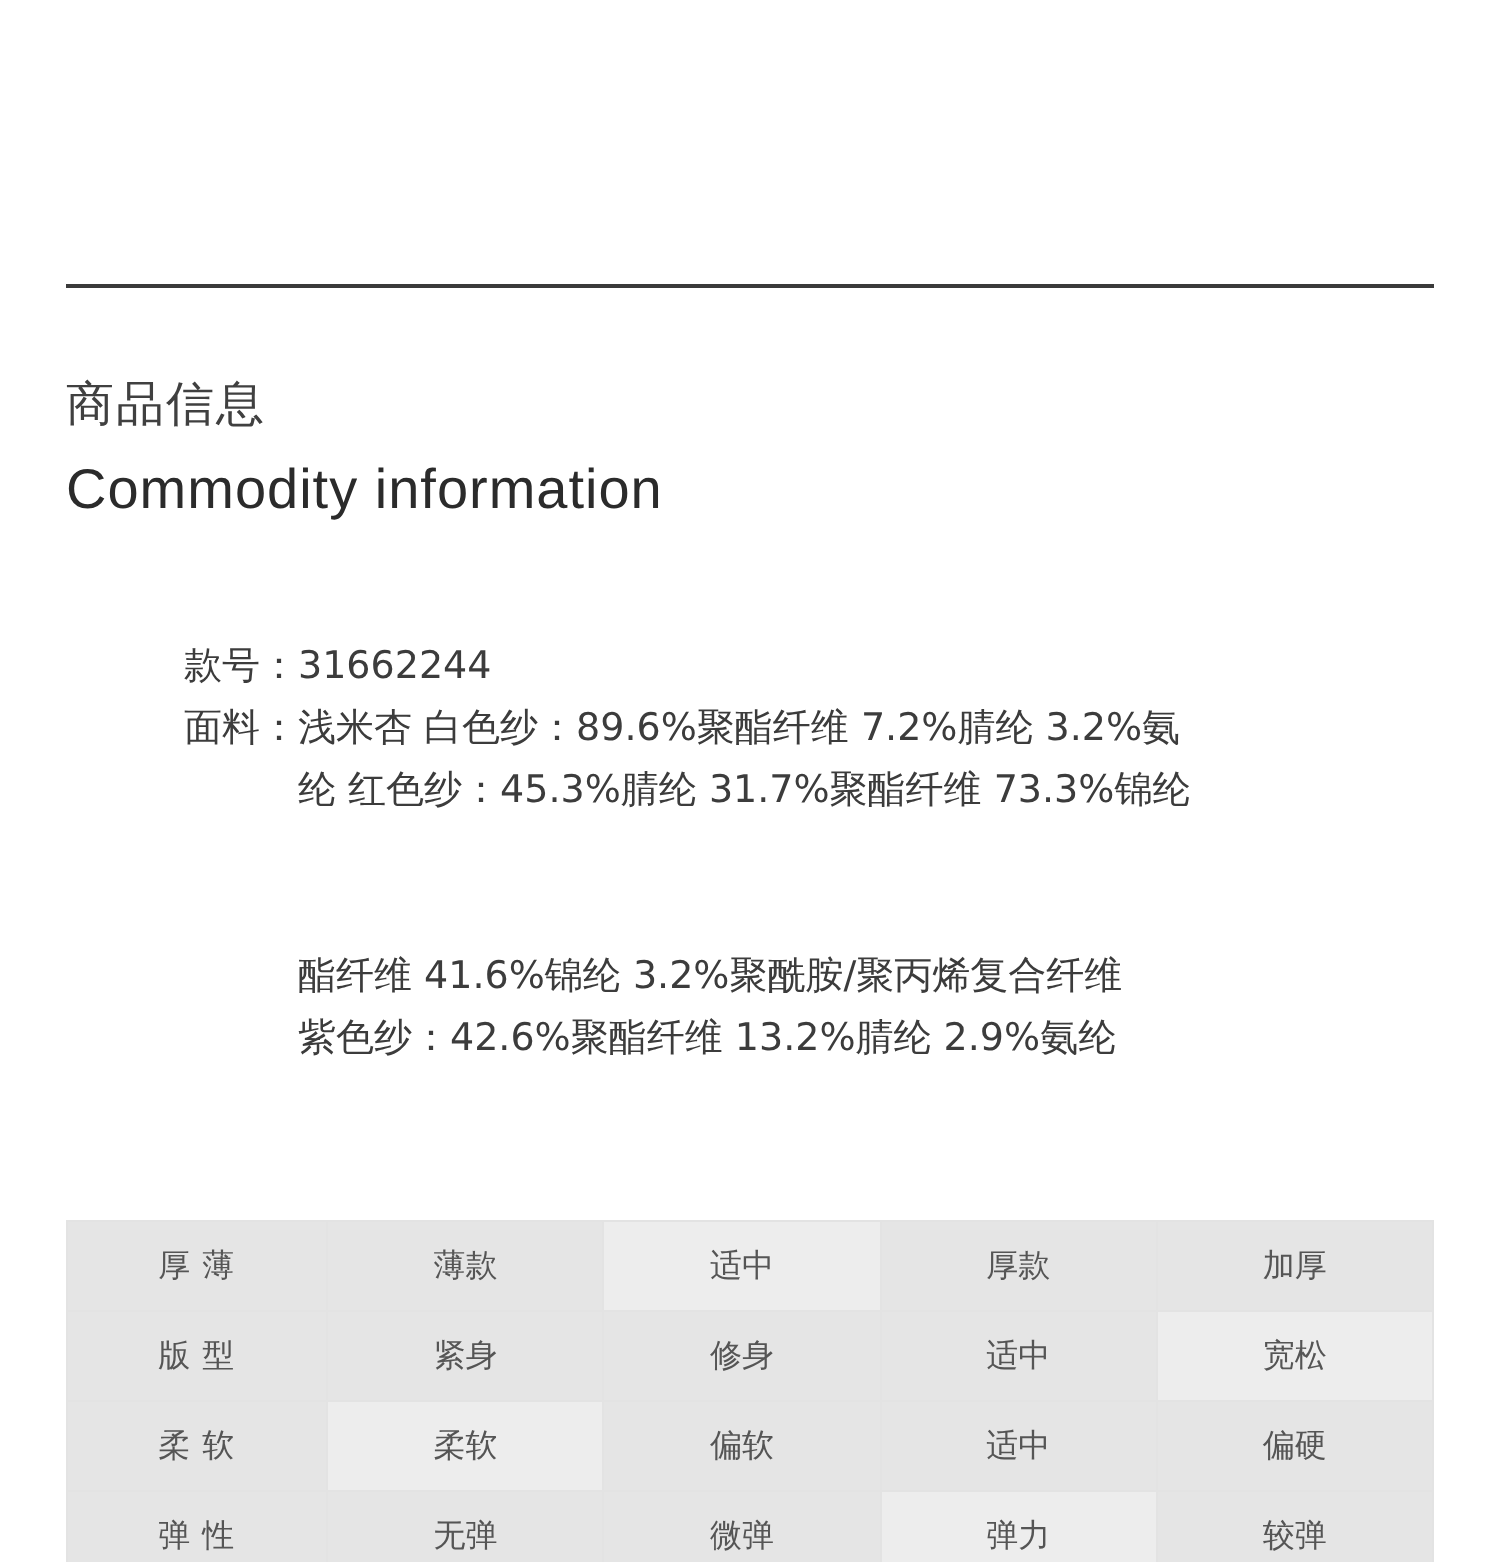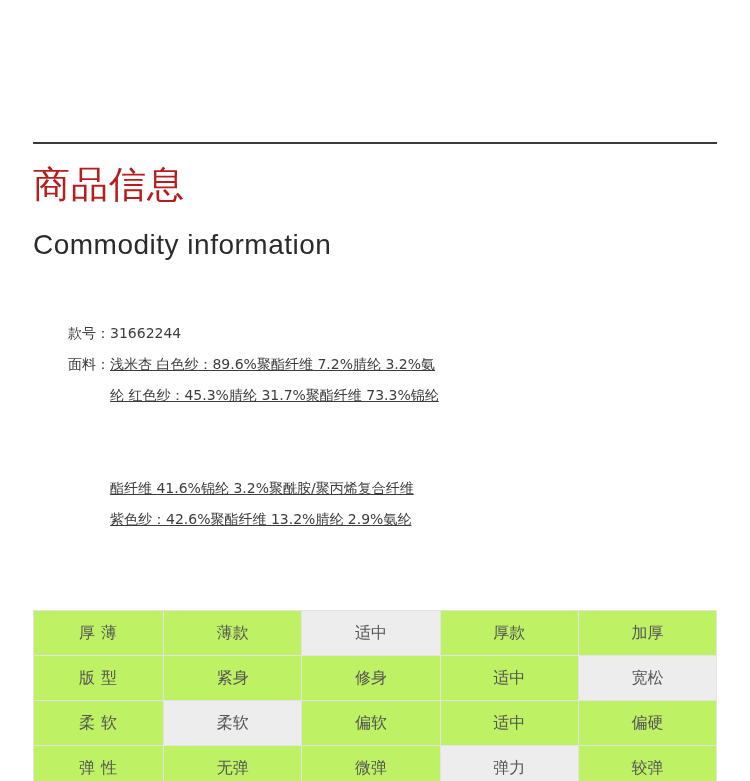--- a/index.html
+++ b/index.html
@@ -26,25 +26,25 @@
     position: absolute;
     left: 33px;
     top: 142px;
     width: 684px;
     height: 2px;
     background: #3a3a3a;
   }
   .title-cn {
     position: absolute;
     left: 33px;
-    top: 163px;
-    font-size: 37px;
+    top: 180px;
+    font-size: 24px;
     line-height: 44px;
     letter-spacing: 1px;
-    color: #b91c1c;
+    color: #404040;
     font-weight: 400;
     font-family: "DejaVu Sans", sans-serif;
   }
   .title-en {
     position: absolute;
     left: 33px;
     top: 228px;
     font-size: 28px;
     line-height: 34px;
     color: #2b2b2b;
@@ -54,52 +54,52 @@
   }
   .spec-block {
     position: absolute;
     left: 68px;
     top: 318px;
     width: 640px;
   }
   .spec-row {
     display: flex;
     align-items: flex-start;
-    font-size: 14px;
+    font-size: 19px;
     line-height: 31px;
     color: #3c3c3c;
     font-family: "DejaVu Sans", sans-serif;
+    margin-left: 24px;
   }
   .spec-label {
     white-space: nowrap;
     flex: 0 0 auto;
   }
   .spec-value {
     flex: 1 1 auto;
   }
   .fabric-row .spec-value {
     width: 600px;
-    text-decoration: underline;
   }
   table.attr-table {
     position: absolute;
     left: 33px;
     top: 610px;
     width: 684px;
     border-collapse: collapse;
     font-family: "DejaVu Sans", sans-serif;
   }
   table.attr-table td {
     border: 1px solid #e3e3e3;
     height: 45px;
     text-align: center;
     vertical-align: middle;
     font-size: 16px;
     color: #555;
-    background: #bef264;
+    background: #e5e5e5;
   }
   table.attr-table td.attr-name {
     width: 130px;
     letter-spacing: 6px;
     padding-left: 6px;
     color: #555;
   }
   table.attr-table td.opt {
     width: 138px;
   }

